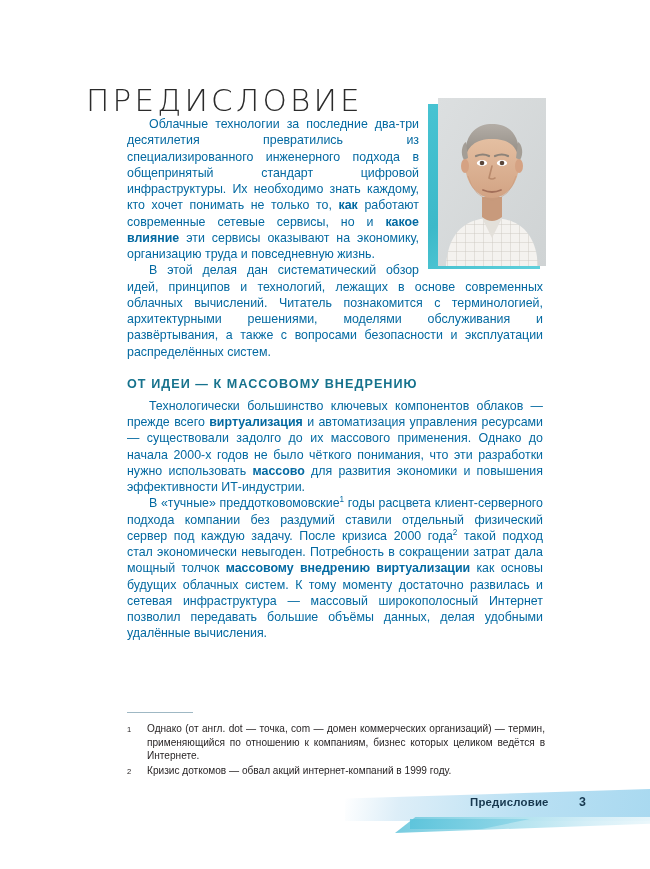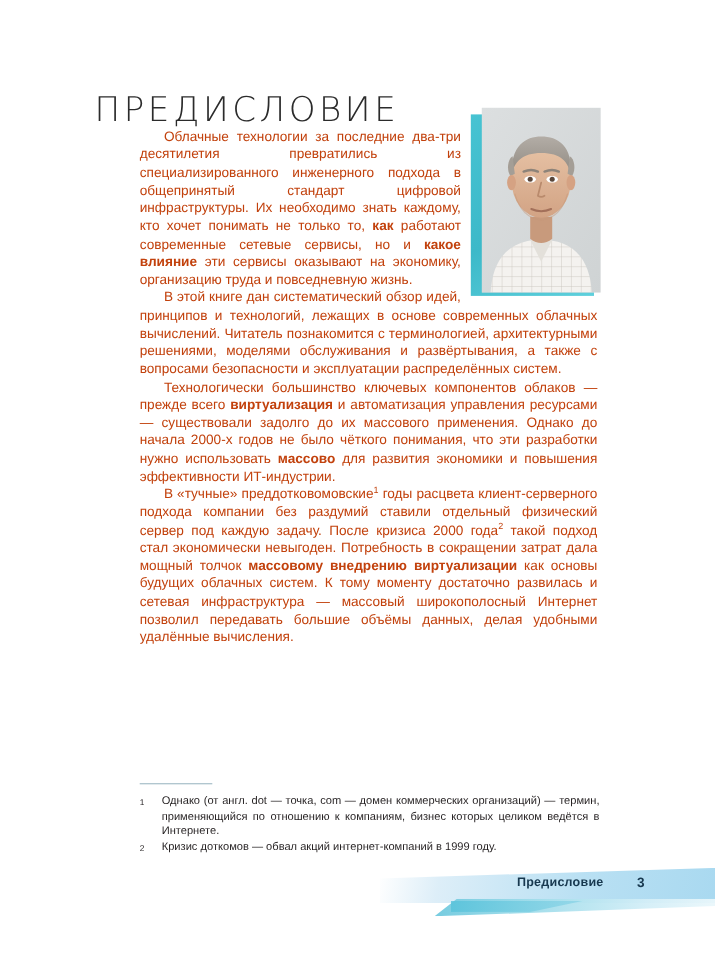--- a/index.html
+++ b/index.html
@@ -56,21 +56,21 @@
     position:absolute;
     left:127px;top:116px;
     width:416px;
   }
   p.body{
     margin:0;
     font-size:12.4px;
     line-height:16.25px;
     text-align:justify;
     text-indent:22px;
-    color:#c2410c;
+    color:#0369a1;
     hyphens:manual;
   }
   p.body b{font-weight:700;}
   .wrap-shape{
     float:right;
     width:124px;height:160px;
     shape-outside:content-box;
     margin:0 0 2px 10px;
   }
   sup{font-size:0.66em;vertical-align:super;line-height:0;}
@@ -222,22 +222,23 @@
       </svg>
     </div>
   </div>
 
   <div class="content">
 
     <div class="wrap-shape"></div>
 
     <p class="body"><span>Облачные технологии за последние два-три десятилетия превратились из специализированного инженерного подхода в общепринятый стандарт цифровой инфраструктуры. Их необходимо знать каждому, кто хочет понимать не только то, </span><b>как</b><span> работают современные сетевые сервисы, но и </span><b>какое влияние</b><span> эти сервисы оказывают на экономику, организацию труда и повседневную жизнь.</span></p>
 
-    <p class="body">В этой книге дан систематический обзор идей, принципов и технологий, лежащих в основе современных облачных вычислений. Читатель познакомится с терминологией, архитектурными решениями, моделями обслуживания и развёртывания, а также с вопросами безопасности и эксплуатации распределённых систем.</p>
-
+    <p class="body">В этой делая дан систематический обзор идей, принципов и технологий, лежащих в основе современных облачных вычислений. Читатель познакомится с терминологией, архитектурными решениями, моделями обслуживания и развёртывания, а также с вопросами безопасности и эксплуатации распределённых систем.</p>
+
+    <h2 class="section-head">ОТ ИДЕИ — К МАССОВОМУ ВНЕДРЕНИЮ</h2>
 
     <p class="body"><span>Технологически большинство ключевых компонентов облаков — прежде всего </span><b>виртуализация</b><span> и автоматизация управления ресурсами — существовали задолго до их массового применения. Однако до начала 2000-х годов не было чёткого понимания, что эти разработки нужно использовать </span><b>массово</b><span> для развития экономики и повышения эффективности ИТ-индустрии.</span></p>
 
     <p class="body"><span>В «тучные» преддотковомовские</span><sup>1</sup><span> годы расцвета клиент-серверного подхода компании без раздумий ставили отдельный физический сервер под каждую задачу. После кризиса 2000 года</span><sup>2</sup><span> такой подход стал экономически невыгоден. Потребность в сокращении затрат дала мощный толчок </span><b>массовому внедрению виртуализации</b><span> как основы будущих облачных систем. К тому моменту достаточно развилась и сетевая инфраструктура — массовый широкополосный Интернет позволил передавать большие объёмы данных, делая удобными удалённые вычисления.</span></p>
 
   </div>
 
   <div class="footnotes">
     <div class="fn-rule"></div>
     <div class="fn">

